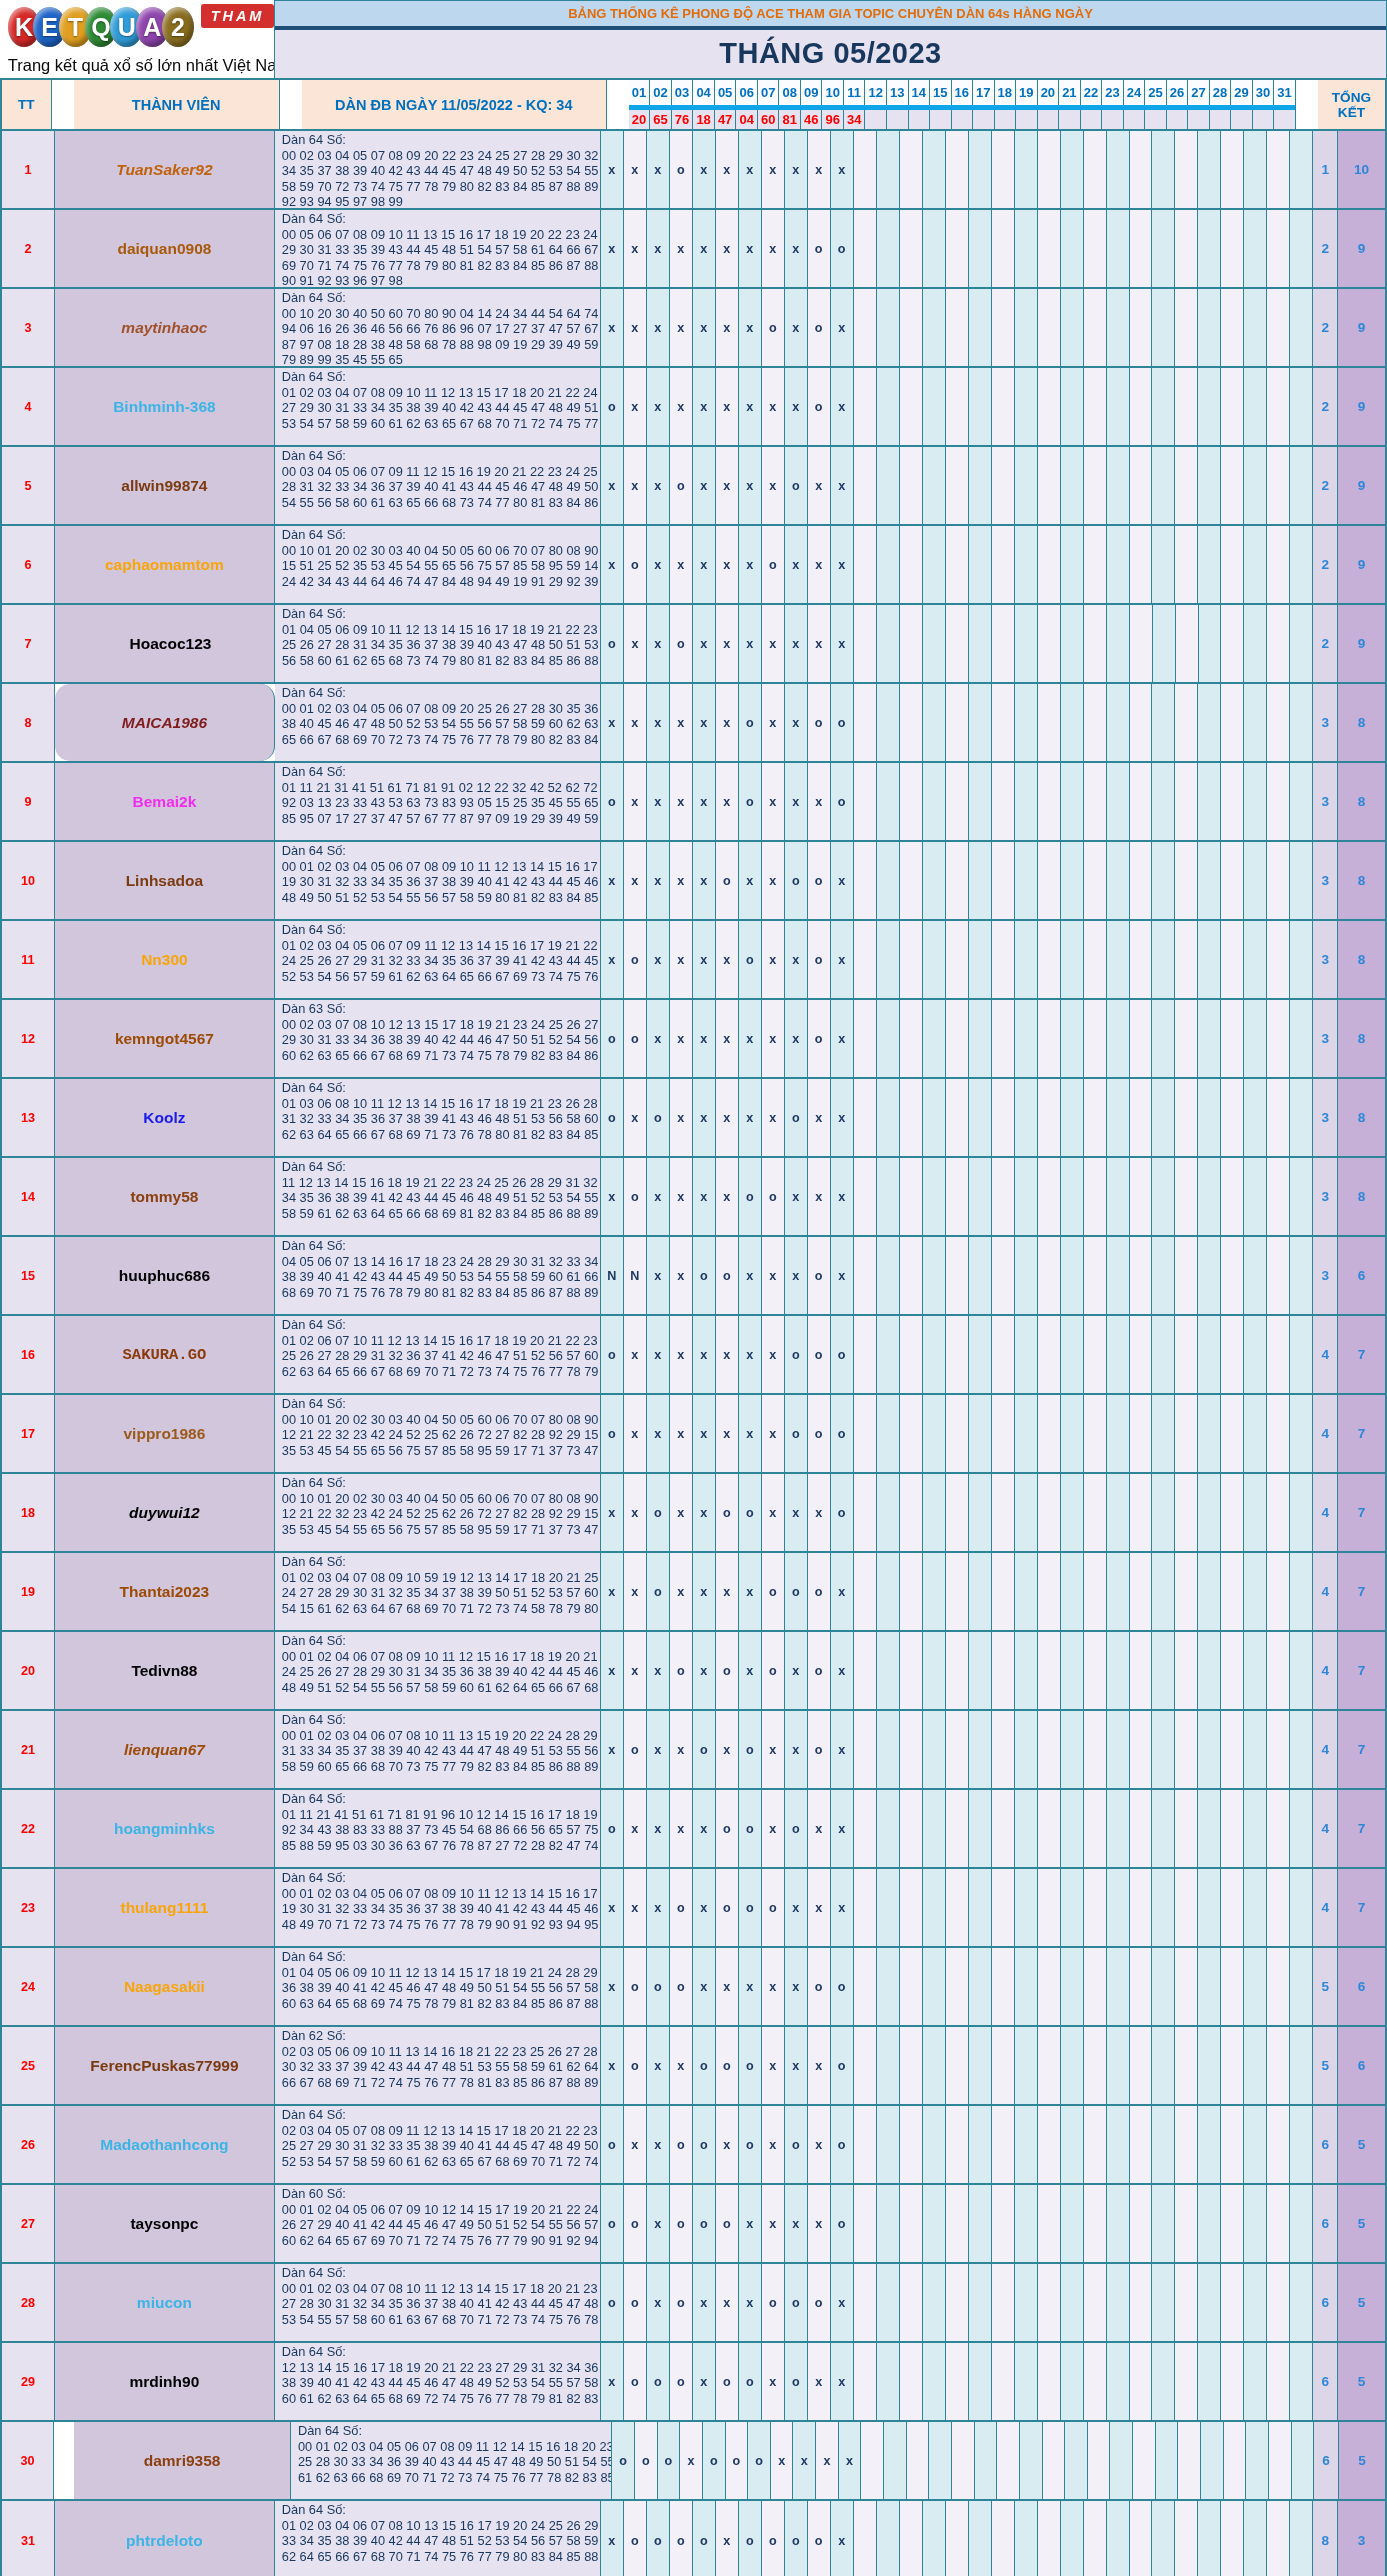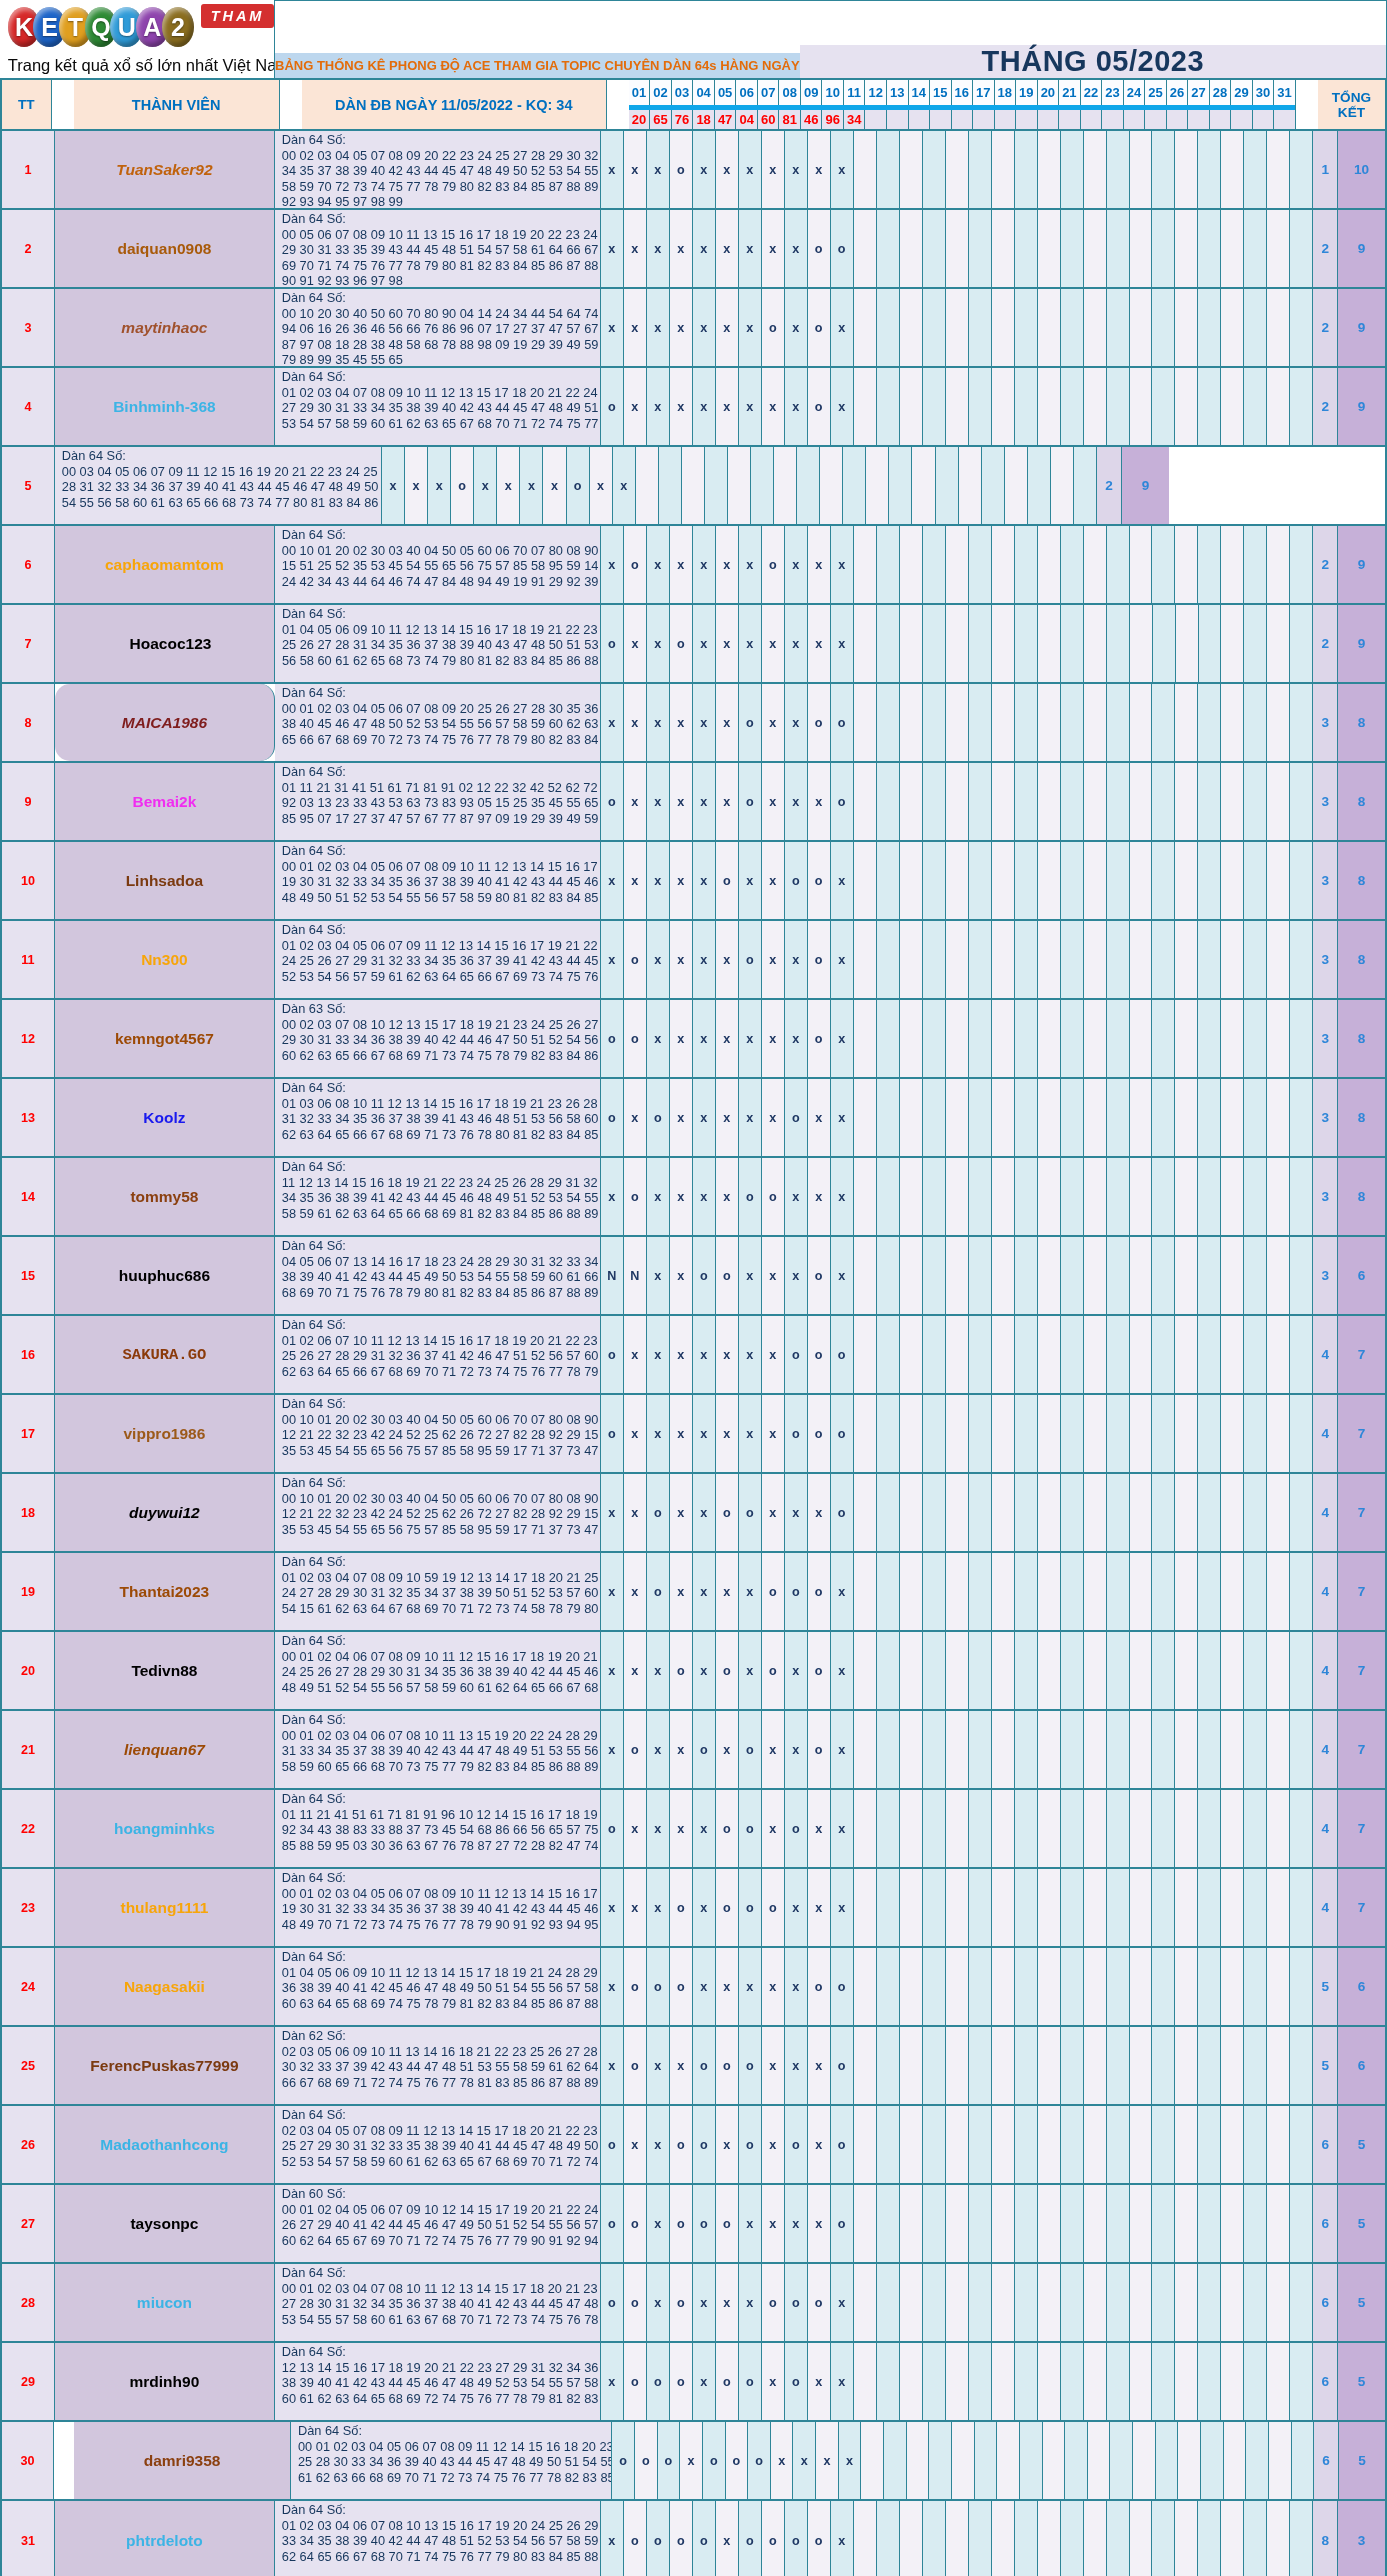--- a/index.html
+++ b/index.html
@@ -7,21 +7,21 @@
 
   
   .topbar{display:flex;height:78px;}
   .logo-zone{width:274px;box-sizing:border-box;background:#ffffff;padding:3.9px 0 0 7.8px;}
   .logo-letters{display:flex;align-items:center;height:47px;}
   .logo-circle{width:40px;height:40px;border-radius:50%;margin-right:-6.8px;display:flex;align-items:center;justify-content:center;
     color:#fff;font-weight:bold;font-size:25px;text-shadow:0 1px 1.9px rgba(0,0,0,.45);box-shadow:inset -2.9px -3.9px 5.8px rgba(0,0,0,.35),inset 1.9px 2.9px 4.8px rgba(255,255,255,.5);}
   .forum-badge{margin-left:13.6px;background:#d42f2f;color:#fff;font-style:italic;font-weight:bold;font-size:14.5px;
     letter-spacing:2.9px;padding:3.9px 9.7px;border-radius:2.9px;align-self:flex-start;}
   .tagline{font-size:16.5px;color:#0a0a0a;margin-top:4.8px;white-space:nowrap;}
-  .title-zone{flex:1;display:flex;flex-direction:row;box-sizing:border-box;border:1.9px solid #2e8598;border-bottom:none;align-items:flex-end;}
+  .title-zone{flex:1;display:flex;flex-direction:column;box-sizing:border-box;border:1.9px solid #2e8598;border-bottom:none;}
   .banner{height:25px;background:#bdd7ee;color:#e36c0a;font-weight:bold;font-size:13px;display:flex;align-items:center;justify-content:center;}
   .title-divider{height:3.9px;background:#1f4e79;}
   .month{flex:1;background:#e6e2f0;color:#17375d;font-weight:bold;font-size:29px;display:flex;align-items:center;justify-content:center;letter-spacing:0.5px;}
 
   
   .gtable{border:2.9px solid #2e8598;box-sizing:border-box;}
   .thead{display:flex;height:49px;border-bottom:2.9px solid #2e8598;gap:22px;}
   .th{box-sizing:border-box;background:#fbe5d6;color:#0070c0;font-weight:bold;display:flex;align-items:center;justify-content:center;border-right:1.9px solid #2e8598;text-align:center;}
   .th-tt{width:53px;font-size:13.6px;}
   .th-member{width:221px;font-size:14.5px;}
@@ -329,20 +329,21 @@
             <div class="dc dc-even"></div>
             <div class="dc dc-odd"></div>
             <div class="dc dc-even"></div>
             <div class="dc dc-odd"></div>
           </div>
           <div class="tot-o">2</div>
           <div class="tot-x">9</div>
         </div>
         <div class="trow">
           <div class="tt-cell">5</div>
+          <div class="member-cell" style="color: rgb(123, 58, 16);">allwin99874</div>
           <div class="nums-cell">
             <div class="dan-label">Dàn 64 Số:</div>
             <div class="num-line">00 03 04 05 06 07 09 11 12 15 16 19 20 21 22 23 24 25 27</div>
             <div class="num-line">28 31 32 33 34 36 37 39 40 41 43 44 45 46 47 48 49 50 53</div>
             <div class="num-line">54 55 56 58 60 61 63 65 66 68 73 74 77 80 81 83 84 86 88</div>
           </div>
           <div class="days-cells">
             <div class="dc dc-odd">x</div>
             <div class="dc dc-even">x</div>
             <div class="dc dc-odd">x</div>

